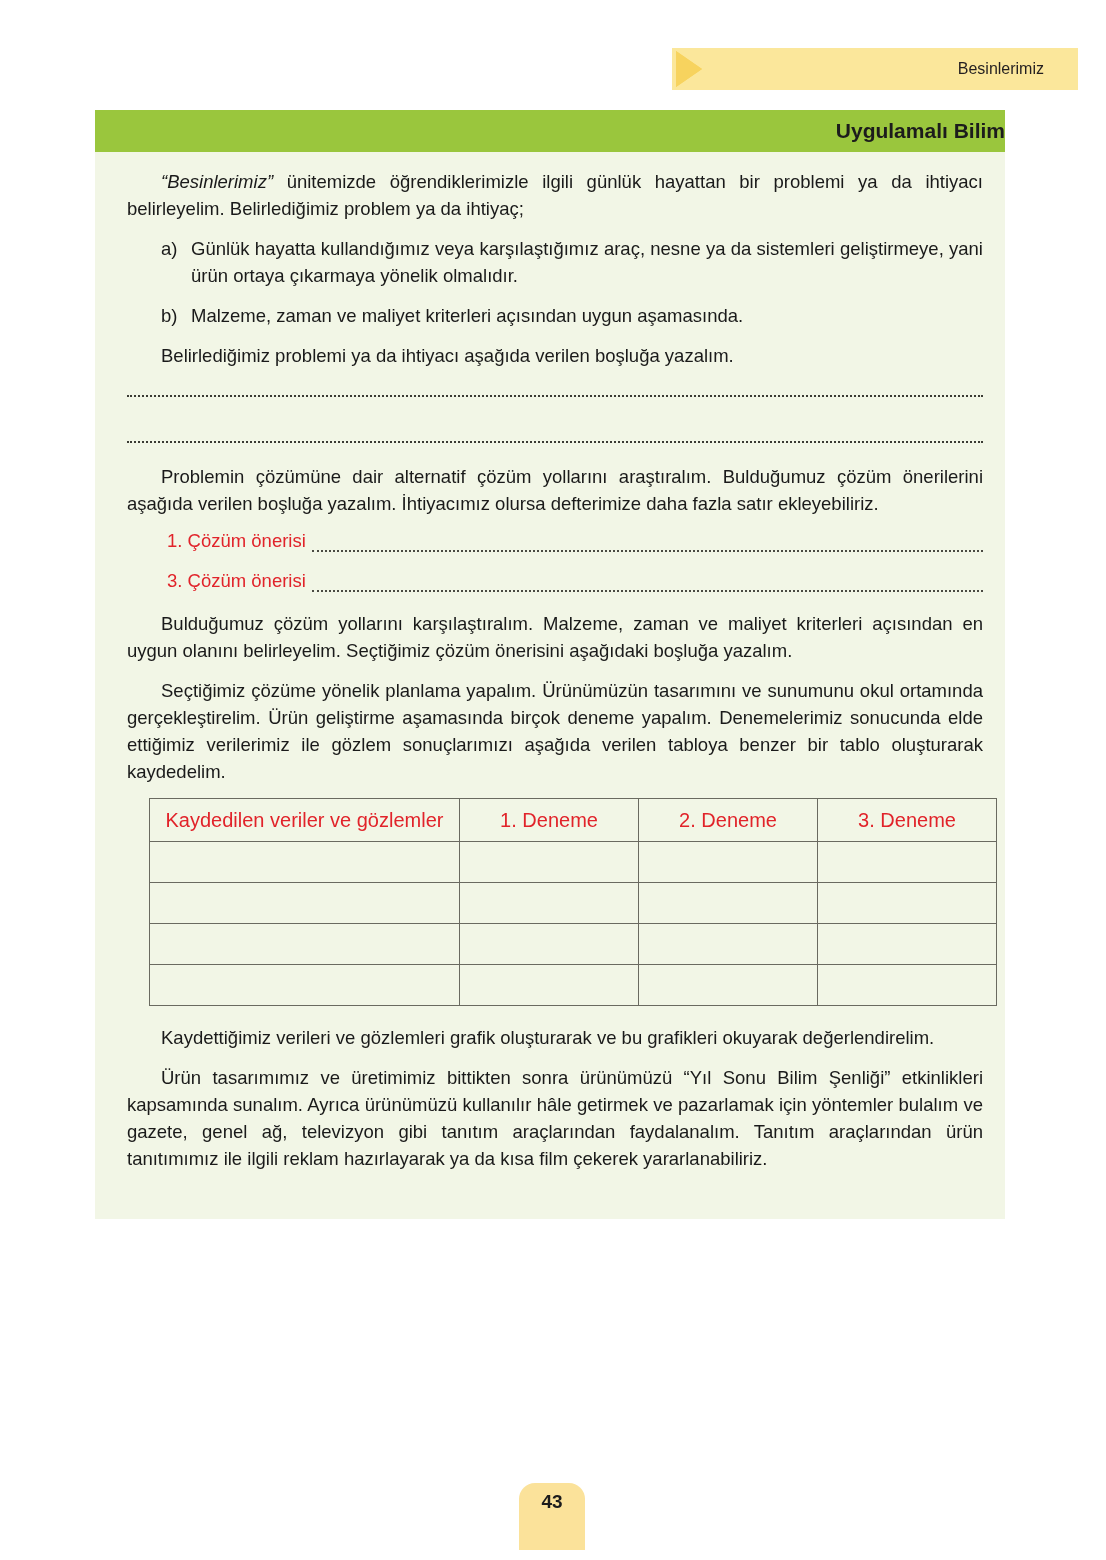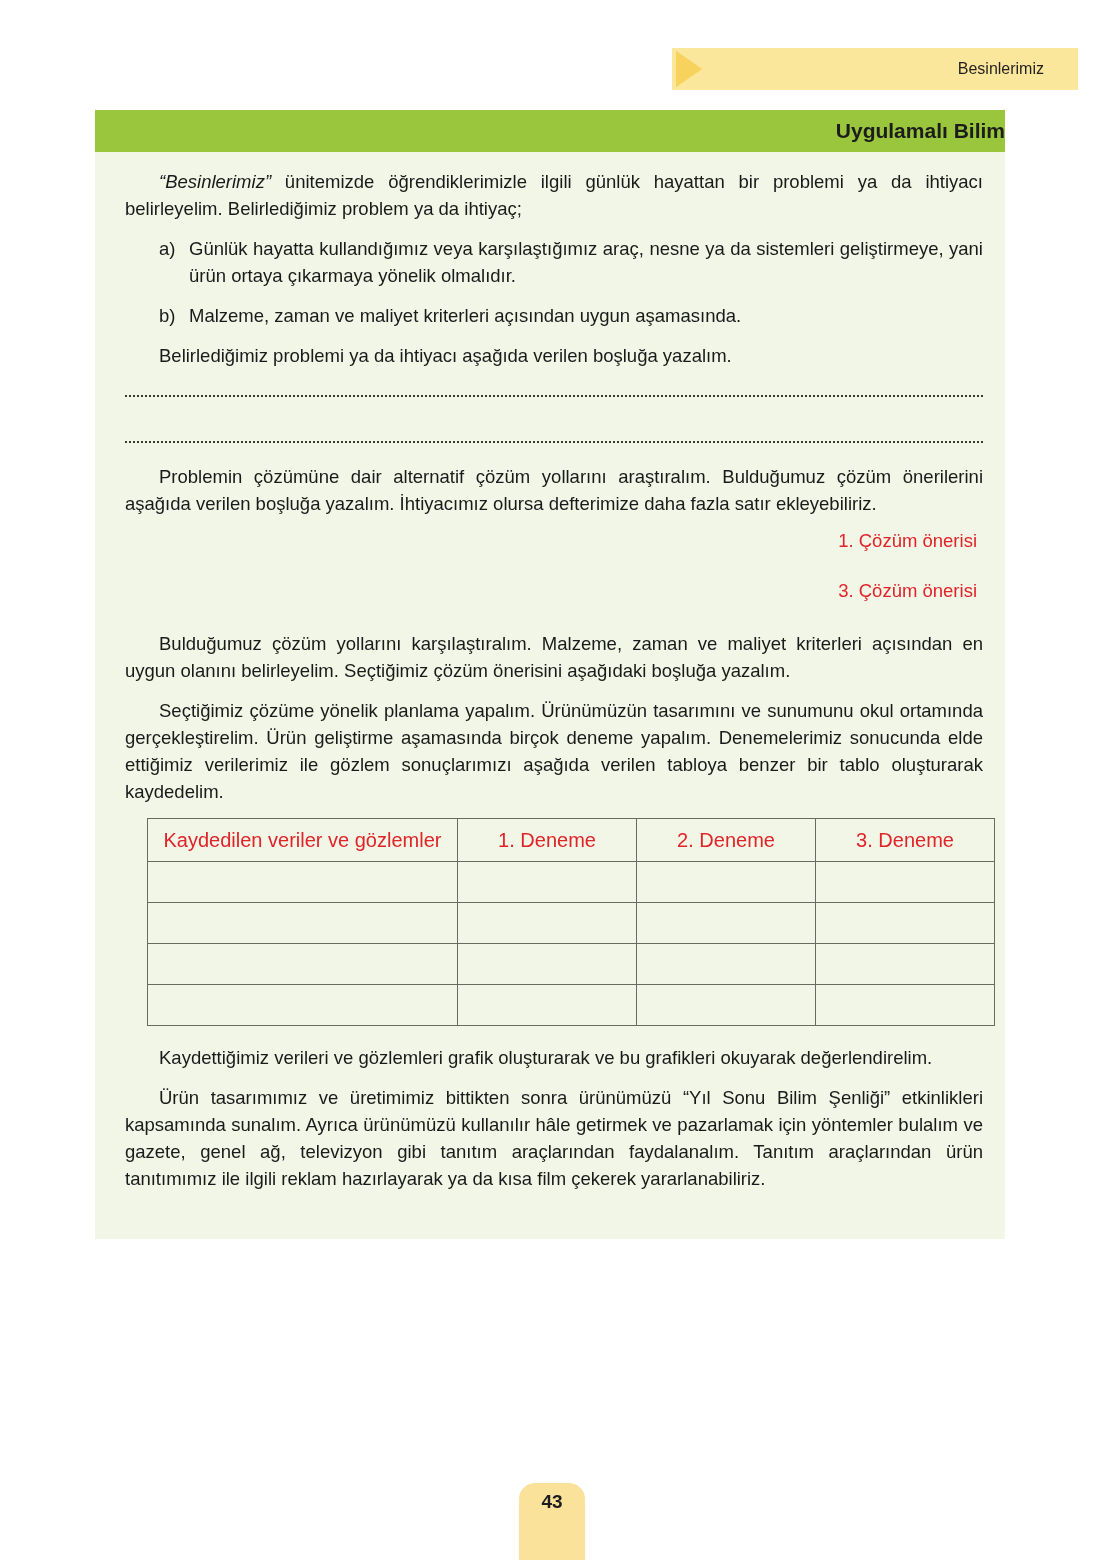--- a/index.html
+++ b/index.html
@@ -55,22 +55,21 @@
   .box-title {
     height: 42px;
     line-height: 42px;
     background: #9ac63d;
     text-align: right;
     font-size: 21px;
     font-weight: bold;
     color: #1c1c1c;
   }
   .box-body {
-    padding: 16px 22px 34px 22px;
-    margin-left: 8px;
+    padding: 16px 22px 34px 32px;
   }
 
   p.para {
     margin: 0 0 13px 0;
     font-size: 18.5px;
     line-height: 1.46;
     text-align: justify;
     text-indent: 34px;
   }
   p.para.noindent { text-indent: 0; }
@@ -106,21 +105,20 @@
   }
   .blank-lines { margin: 24px 0 20px 0; }
   .blank-lines .spacer { height: 42px; }
 
   
   .red-row {
     display: flex;
     align-items: flex-end;
     margin: 0 0 18px 0;
     padding-left: 40px;
-    flex-direction: column;
   }
   .red-row .red-label {
     flex: 0 0 auto;
     color: #e1232a;
     font-size: 18.5px;
     line-height: 1.2;
     white-space: nowrap;
     padding-right: 6px;
   }
   .red-row .dots {
@@ -154,21 +152,21 @@
   .data-table col.c2,
   .data-table col.c3 { width: 179px; }
   .data-table tbody td { height: 38px; }
 
   
   .page-tab {
     position: absolute;
     left: 519px;
     top: 1483px;
     width: 66px;
-    height: 77px;
+    height: 67px;
     background: #fbe29a;
     border-radius: 16px 16px 0 0;
     text-align: center;
   }
   .page-tab .pnum {
     display: block;
     padding-top: 8px;
     font-size: 19px;
     font-weight: bold;
     color: #1c1c1c;

